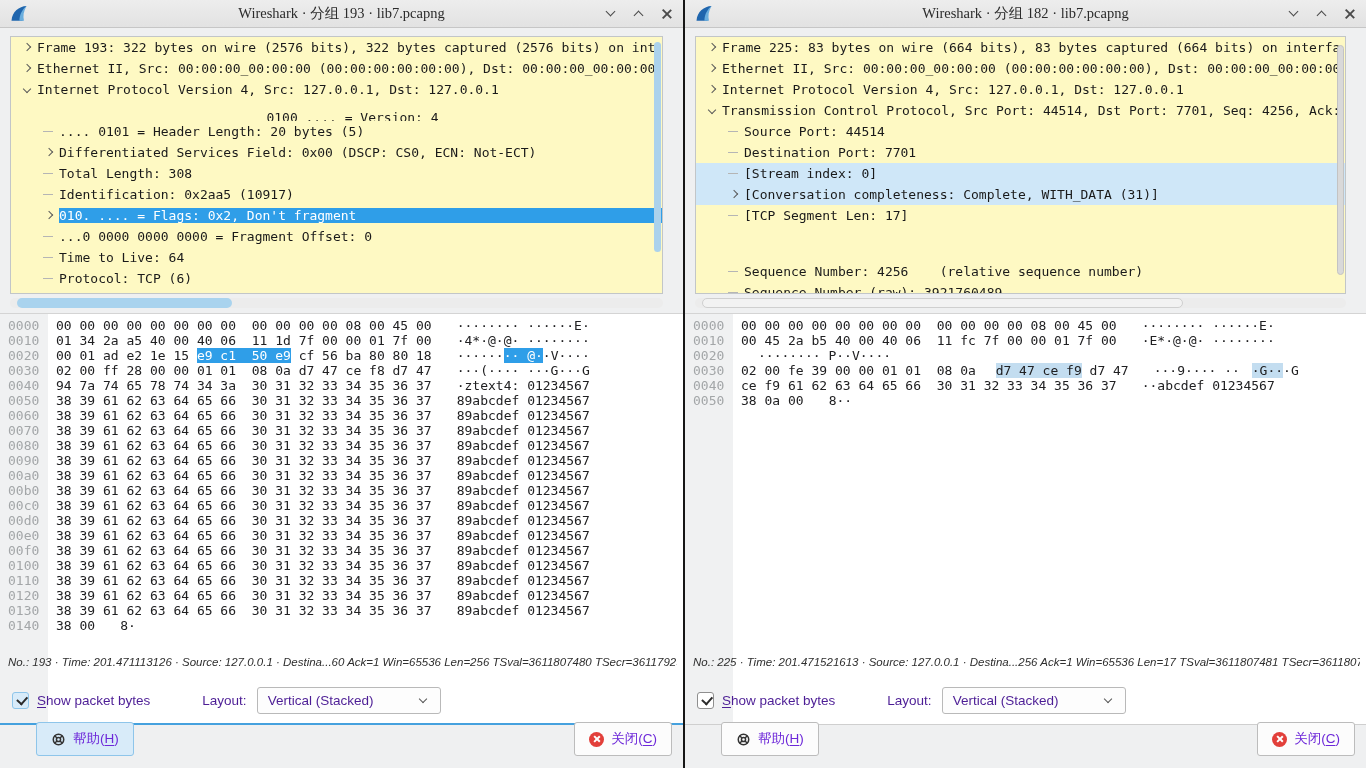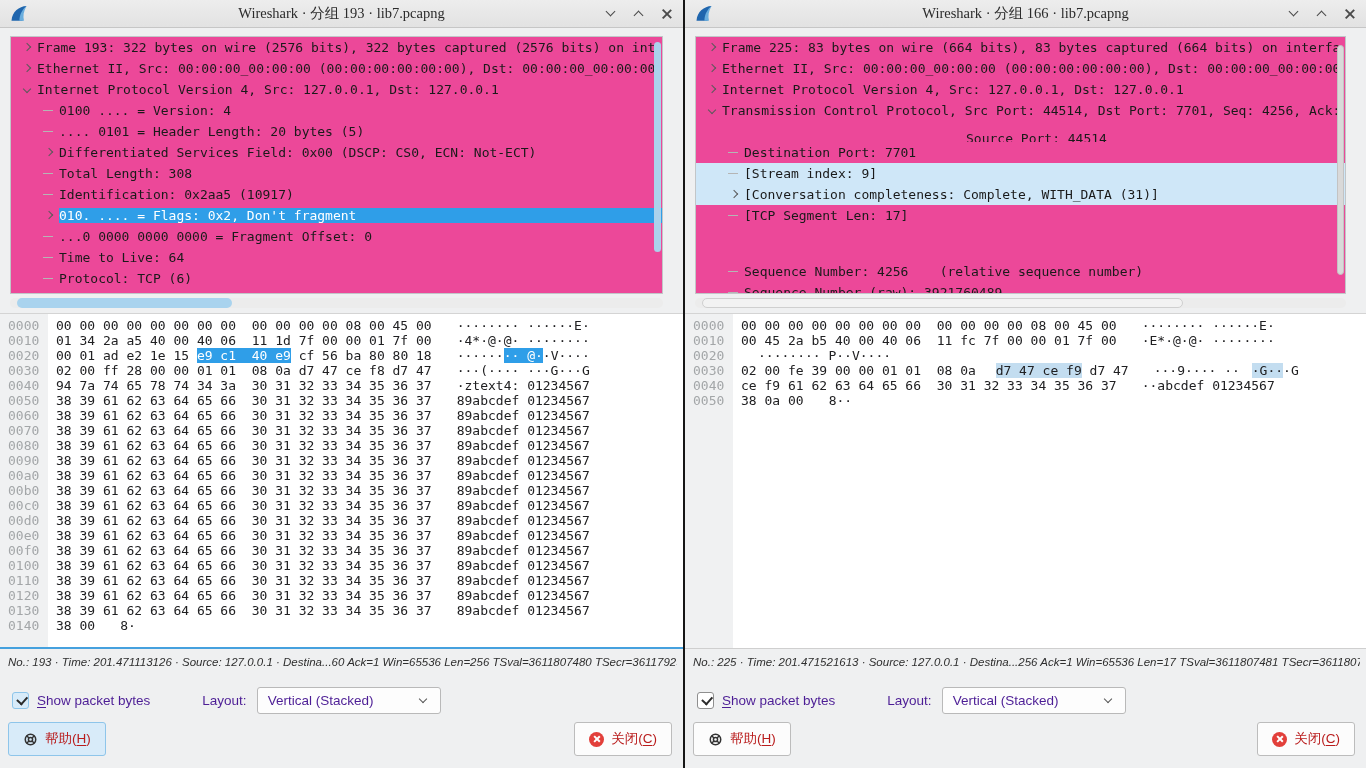--- a/index.html
+++ b/index.html
@@ -20,21 +20,21 @@
   .tb-btn { width:16px; height:16px; position:relative; display:inline-block; cursor:default; }
   .cv { position:absolute; width:7px; height:7px; border-right:1.6px solid #4a4a4a; border-bottom:1.6px solid #4a4a4a; }
   .tb-btn .cv-down { left:4px; top:2px;  transform:rotate(45deg); }
   .tb-btn .cv-up   { left:4px; top:6px;  transform:rotate(-135deg); }
   .xmark { position:absolute; left:2px; top:2px; width:12px; height:12px; }
   .xmark::before,.xmark::after { content:""; position:absolute; left:5px; top:0; width:1.6px; height:12px; background:#4a4a4a; }
   .xmark::before { transform:rotate(45deg); } .xmark::after { transform:rotate(-45deg); }
 
   
   .treepane { position:absolute; top:36px; left:10px; right:20px; height:258px;
-    background:#ec4899; border:1px solid #c2c6c8; overflow:hidden; }
+    background:#fef9c3; border:1px solid #c2c6c8; overflow:hidden; }
   .trow { display:flex; align-items:center; height:21px;
     font-family:"DejaVu Sans Mono","Liberation Mono",monospace; font-size:13px; color:#1a1a1a;
     white-space:pre; }
   .trow .chev { width:13px; height:13px; position:relative; flex:0 0 13px; margin-right:3px; }
   .trow .chev::before { content:""; position:absolute; left:3px; top:3px; width:5px; height:5px;
     border-right:1.4px solid #5a5a5a; border-bottom:1.4px solid #5a5a5a; transform:rotate(-45deg); }
   .trow .chev.down::before { transform:rotate(45deg); }
   .trow .tick { flex:0 0 10px; height:0; border-top:1px solid #b5b5b5; margin-right:6px; }
   .tlabel { overflow:hidden; }
   .trow.sel .tlabel { flex:1; background:#2f9ee8; color:#fff; }
@@ -43,21 +43,21 @@
   .vscroll { position:absolute; top:0; right:0; width:9px; bottom:0; }
   .vthumb { position:absolute; left:1px; width:7px; border-radius:4px; background:#abd2ec; }
   .win.right .vthumb { background:#d9d9d9; border:1px solid #c3c3c3; }
 
   .hscroll { position:absolute; top:298px; left:10px; right:20px; height:10px;
     background:#ececec; border-radius:5px; }
   .hthumb { position:absolute; top:0; height:10px; border-radius:5px; background:#a9d3ee; }
   .win.right .hthumb { background:#f2f2f2; border:1px solid #cfcfcf; }
 
   
-  .hexpane { position:absolute; top:313px; left:0; right:0; height:336px;
+  .hexpane { position:absolute; top:313px; left:0; right:0; height:412px;
     background:linear-gradient(to right,#f0f1f2 0,#f0f1f2 48px,#ffffff 48px);
     border-top:1px solid #d4d4d4; border-bottom:2px solid #45a1de; padding-top:4px; overflow:hidden; }
   .win.right .hexpane { border-bottom:1px solid #cfcfcf; }
   .hrow { display:flex; height:15px; line-height:15px;
     font-family:"DejaVu Sans Mono","Liberation Mono",monospace; font-size:13px; color:#202022; }
   .off { flex:0 0 48px; padding-left:8px; color:#a3a6a8; }
   .hx  { white-space:pre; margin-left:8px; }
   .asc { white-space:pre; margin-left:25px; }
   .hl-dark  { background:#2f9ee8; color:#fff; }
   .hl-light { background:#c3ddf0;margin-left:12px; }
@@ -78,22 +78,22 @@
   .laylabel { margin-left:52px; }
   .dropdown { margin-left:10px; width:184px; height:27px; background:#fdfdfd;
     border:1px solid #b9b9b9; border-radius:3px; display:flex; align-items:center;
     padding:0 10px; position:relative; }
   .dropdown .cv-down { position:absolute; right:14px; top:8px; width:6px; height:6px;
     border-right:1.5px solid #555; border-bottom:1.5px solid #555; transform:rotate(45deg); }
 
   
   .btnrow { position:absolute; left:8px; right:11px; top:722px; height:36px; }
   .btn { position:absolute; height:34px; display:flex; align-items:center; gap:7px;
-    padding:0 14px; font-size:13.5px; color:#b91c1c; background:#fcfcfc;
-    border:1px solid #bcbcbc; border-radius:3px; font-family:inherit; }
+    padding:0 14px; font-size:13.5px; color:#6d28d9; background:#fcfcfc;
+    border:1px solid #bcbcbc; border-radius:3px; font-family:inherit;margin-left:28px; }
   .btn.help { left:0; }
   .win.left .btn.help { background:#d8ebf9; border-color:#8ec5ea; }
   .btn.close { right:0; }
   .closeicon { width:15px; height:15px; border-radius:50%; background:#e23f3a; position:relative; flex:0 0 15px; }
   .closeicon::before,.closeicon::after { content:""; position:absolute; left:7px; top:3.5px;
     width:1.8px; height:8px; background:#fff; }
   .closeicon::before { transform:rotate(45deg); } .closeicon::after { transform:rotate(-45deg); }
 </style>
 </head>
 <body>
@@ -120,21 +120,21 @@
             <i class="xmark"></i>
           </span>
       </span>
     </header>
 
     <div class="treepane">
       <div class="tree">
           <div class="trow" style="padding-left: 10px;"><span class="chev"></span><span class="tlabel">Frame 193: 322 bytes on wire (2576 bits), 322 bytes captured (2576 bits) on int</span></div>
           <div class="trow" style="padding-left: 10px;"><span class="chev"></span><span class="tlabel">Ethernet II, Src: 00:00:00_00:00:00 (00:00:00:00:00:00), Dst: 00:00:00_00:00:00</span></div>
           <div class="trow" style="padding-left: 10px;"><span class="chev down"></span><span class="tlabel">Internet Protocol Version 4, Src: 127.0.0.1, Dst: 127.0.0.1</span></div>
-          <div class="trow" style="padding-left: 32px;"><span class="tick"></span><span class="tlabel">0100 .... = Version: 4</span></div>
+          <div class="trow" style="padding-left: 32px; flex-direction: column;"><span class="tick"></span><span class="tlabel">0100 .... = Version: 4</span></div>
           <div class="trow" style="padding-left: 32px;"><span class="tick"></span><span class="tlabel">.... 0101 = Header Length: 20 bytes (5)</span></div>
           <div class="trow" style="padding-left: 32px;"><span class="chev"></span><span class="tlabel">Differentiated Services Field: 0x00 (DSCP: CS0, ECN: Not-ECT)</span></div>
           <div class="trow" style="padding-left: 32px;"><span class="tick"></span><span class="tlabel">Total Length: 308</span></div>
           <div class="trow" style="padding-left: 32px;"><span class="tick"></span><span class="tlabel">Identification: 0x2aa5 (10917)</span></div>
           <div class="trow sel" style="padding-left: 32px;"><span class="chev"></span><span class="tlabel">010. .... = Flags: 0x2, Don't fragment</span></div>
           <div class="trow" style="padding-left: 32px;"><span class="tick"></span><span class="tlabel">...0 0000 0000 0000 = Fragment Offset: 0</span></div>
           <div class="trow" style="padding-left: 32px;"><span class="tick"></span><span class="tlabel">Time to Live: 64</span></div>
           <div class="trow" style="padding-left: 32px;"><span class="tick"></span><span class="tlabel">Protocol: TCP (6)</span></div>
         </div>
       <div class="vscroll">
@@ -152,21 +152,21 @@
             <span class="hx">00 00 00 00 00 00 00 00  00 00 00 00 08 00 45 00</span>
             <span class="asc">········ ······E·</span>
           </div>
           <div class="hrow">
             <span class="off">0010</span>
             <span class="hx">01 34 2a a5 40 00 40 06  11 1d 7f 00 00 01 7f 00</span>
             <span class="asc">·4*·@·@· ········</span>
           </div>
           <div class="hrow">
             <span class="off">0020</span>
-            <span class="hx">00 01 ad e2 1e 15 <span class="hl-dark">e9 c1  40 e9</span> cf 56 ba 80 80 18</span>
+            <span class="hx">00 01 ad e2 1e 15 <span class="hl-dark">e9 c1  50 e9</span> cf 56 ba 80 80 18</span>
             <span class="asc">······<span class="hl-dark">·· @·</span>·V····</span>
           </div>
           <div class="hrow">
             <span class="off">0030</span>
             <span class="hx">02 00 ff 28 00 00 01 01  08 0a d7 47 ce f8 d7 47</span>
             <span class="asc">···(···· ···G···G</span>
           </div>
           <div class="hrow">
             <span class="off">0040</span>
             <span class="hx">94 7a 74 65 78 74 34 3a  30 31 32 33 34 35 36 37</span>
@@ -287,43 +287,43 @@
   </section>
 
   <section class="win right">
     <header class="titlebar">
       <span class="logo">
         <svg width="20" height="20" viewBox="0 0 24 24">
           <path d="M3 20 C4 9 12 3 21 2.5 C16 8 15 14 16.5 20 Z" fill="#1f65ad"></path>
           <path d="M12.5 20 C12.6 12 16.6 6 21 2.5 C17.4 9 16.6 14.5 18 20 Z" fill="#6aaede"></path>
         </svg>
       </span>
-      <span class="title">Wireshark · 分组 166 · lib7.pcapng</span>
+      <span class="title">Wireshark · 分组 182 · lib7.pcapng</span>
       <span class="tb-btns">
         <span class="tb-btn">
             <i class="cv cv-down"></i>
           </span>
         <span class="tb-btn">
             <i class="cv cv-up"></i>
           </span>
         <span class="tb-btn">
             <i class="xmark"></i>
           </span>
       </span>
     </header>
 
     <div class="treepane">
       <div class="tree">
           <div class="trow" style="padding-left: 10px;"><span class="chev"></span><span class="tlabel">Frame 225: 83 bytes on wire (664 bits), 83 bytes captured (664 bits) on interfa</span></div>
           <div class="trow" style="padding-left: 10px;"><span class="chev"></span><span class="tlabel">Ethernet II, Src: 00:00:00_00:00:00 (00:00:00:00:00:00), Dst: 00:00:00_00:00:00</span></div>
           <div class="trow" style="padding-left: 10px;"><span class="chev"></span><span class="tlabel">Internet Protocol Version 4, Src: 127.0.0.1, Dst: 127.0.0.1</span></div>
           <div class="trow" style="padding-left: 10px;"><span class="chev down"></span><span class="tlabel">Transmission Control Protocol, Src Port: 44514, Dst Port: 7701, Seq: 4256, Ack:</span></div>
-          <div class="trow" style="padding-left: 32px; flex-direction: column;"><span class="tick"></span><span class="tlabel">Source Port: 44514</span></div>
+          <div class="trow" style="padding-left: 32px;"><span class="tick"></span><span class="tlabel">Source Port: 44514</span></div>
           <div class="trow" style="padding-left: 32px;"><span class="tick"></span><span class="tlabel">Destination Port: 7701</span></div>
-          <div class="trow hl" style="padding-left: 32px;"><span class="tick"></span><span class="tlabel">[Stream index: 9]</span></div>
+          <div class="trow hl" style="padding-left: 32px;"><span class="tick"></span><span class="tlabel">[Stream index: 0]</span></div>
           <div class="trow hl" style="padding-left: 32px;"><span class="chev"></span><span class="tlabel">[Conversation completeness: Complete, WITH_DATA (31)]</span></div>
           <div class="trow" style="padding-left: 32px;"><span class="tick"></span><span class="tlabel">[TCP Segment Len: 17]</span></div>
           <div class="trow" style="padding-left: 32px; margin-top: 35px;"><span class="tick"></span><span class="tlabel">Sequence Number: 4256    (relative sequence number)</span></div>
           <div class="trow" style="padding-left: 32px;"><span class="tick"></span><span class="tlabel">Sequence Number (raw): 3921760489</span></div>
           <div class="trow" style="padding-left: 32px;"><span class="tick"></span><span class="tlabel">[Next Sequence Number: 4273    (relative sequence number)]</span></div>
           <div class="trow" style="padding-left: 32px;"><span class="tlabel">Acknowledgment Number: 1    (relative ack number)</span></div>
         </div>
       <div class="vscroll">
         <div class="vthumb" style="top: 3%; height: 90%;"></div>
       </div>

